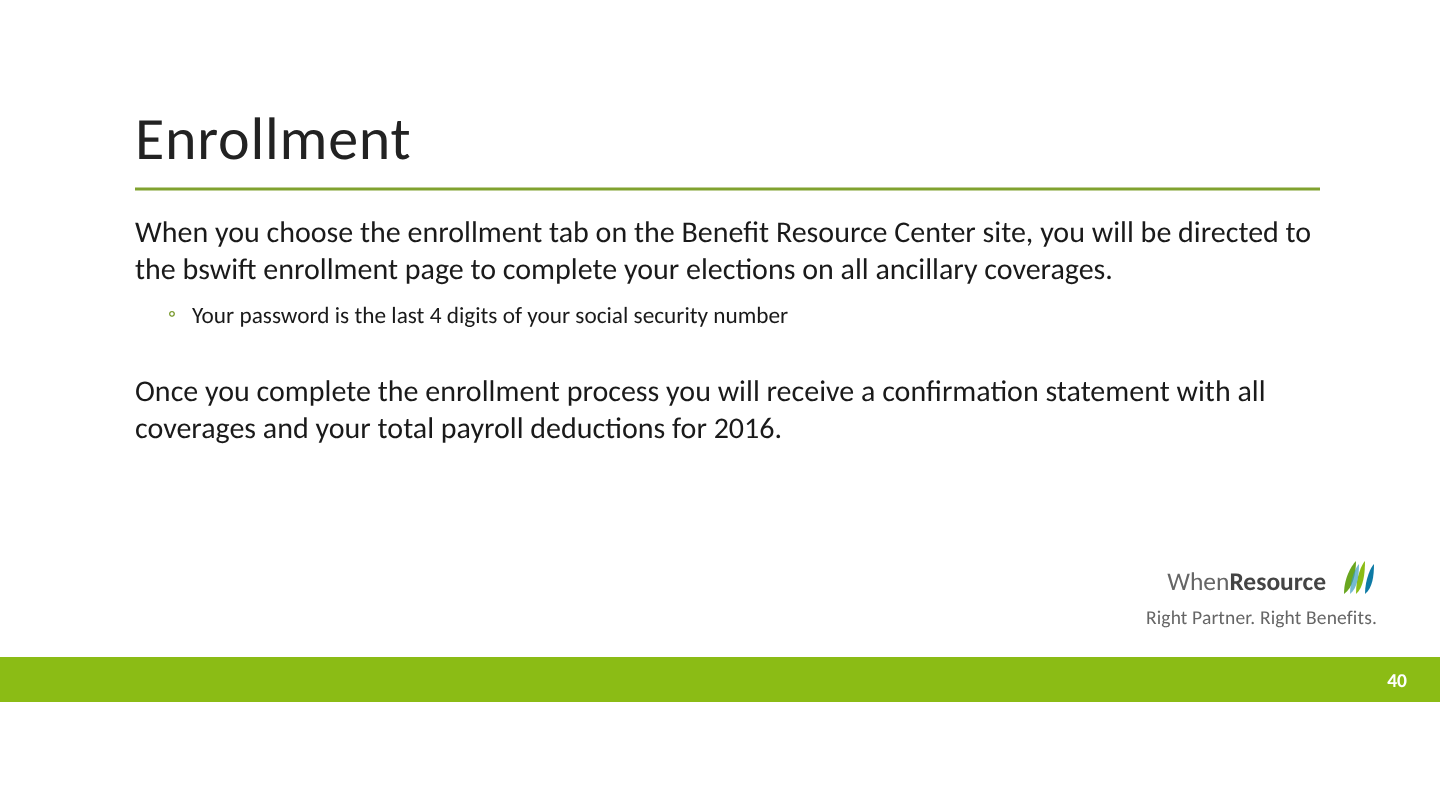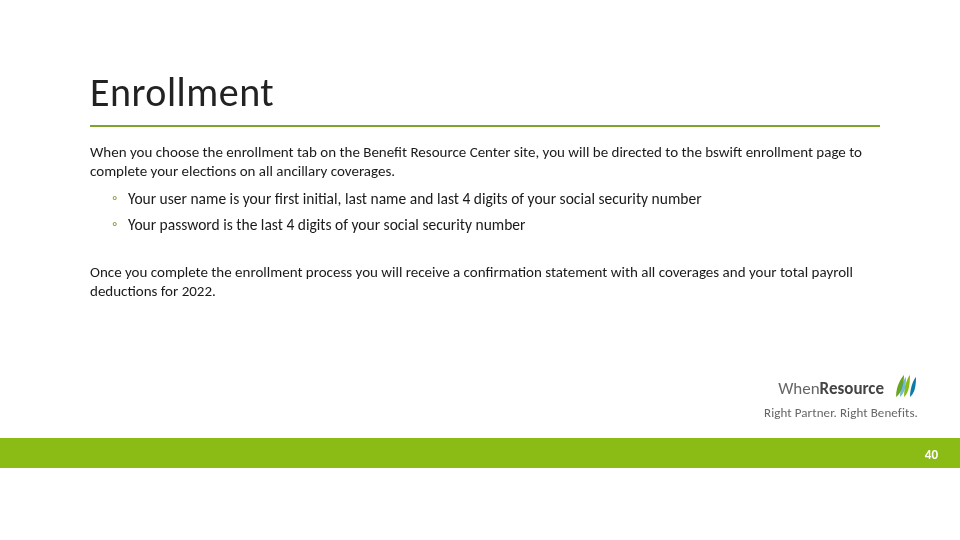--- a/index.html
+++ b/index.html
@@ -31,21 +31,21 @@
     margin: 0 0 8px 0;
     letter-spacing: 0.5px;
   }
   .title-rule {
     border: none;
     border-top: 2px solid #80a22f;
     margin: 4px 0 16px 0;
     width: 100%;
   }
   .body-text {
-    font-size: 15px;
+    font-size: 20px;
     line-height: 1.25;
     color: #1a1a1a;
     margin: 0 0 8px 0;
   }
   .bullets {
     list-style: none;
     padding: 0 0 0 22px;
     margin: 6px 0 28px 0;
   }
   .bullets li {
@@ -112,25 +112,24 @@
 
 <div class="slide">
 
   <div class="content">
     <h1 class="title">Enrollment</h1>
     <hr class="title-rule">
 
     <p class="body-text">When you choose the enrollment tab on the Benefit Resource Center site, you will be directed to the bswift enrollment page to complete your elections on all ancillary coverages.</p>
 
     <ul class="bullets">
-      <li>Your user name is your first initial, last name and last 4 digits of your social security number</li>
       <li>Your password is the last 4 digits of your social security number</li>
     </ul>
 
-    <p class="body-text">Once you complete the enrollment process you will receive a confirmation statement with all coverages and your total payroll deductions for 2022.</p>
+    <p class="body-text">Once you complete the enrollment process you will receive a confirmation statement with all coverages and your total payroll deductions for 2016.</p>
   </div>
 
   <div class="logo-area">
     <div class="logo-row">
       <span class="logo-text">
         <span class="thin">When</span><span class="bold">Resource</span>
       </span>
       <span class="logo-svg">
         <svg width="28" height="26" viewBox="0 0 28 26">
           <path d="M6 24 C6 12 12 4 14 2 C14 10 12 20 6 24 Z" fill="#69a61f"></path>

